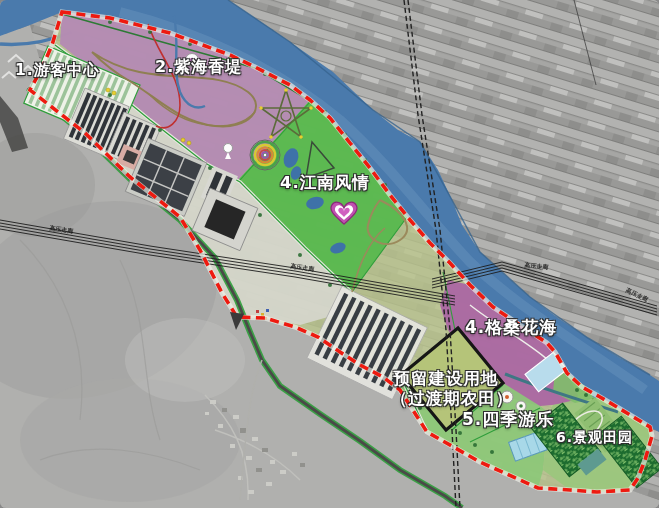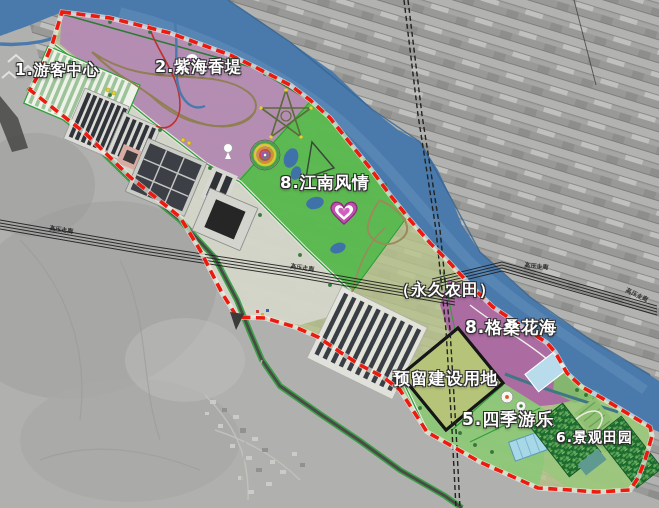--- a/index.html
+++ b/index.html
@@ -1,17 +1,17 @@
 <!DOCTYPE html>
 <html><head>
 <meta charset="utf-8">
 <style>
   html,body{margin:0;padding:0;background:#888;}
   .stage{position:relative;width:659px;height:508px;overflow:hidden;
-         font-family:"DejaVu Sans","Liberation Sans",sans-serif;background:#a6a6a4;}
+         font-family:"DejaVu Sans","Liberation Sans",sans-serif;background:#a6a6a4;border-radius:6px;}
   .stage svg{position:absolute;left:0;top:0;}
   .lbl{position:absolute;color:#fff;font-weight:bold;white-space:nowrap;
        text-shadow:-1px -1px 0 #2e2e2e,1px -1px 0 #2e2e2e,-1px 1px 0 #2e2e2e,1px 1px 0 #2e2e2e,0 2px 3px rgba(0,0,0,.45);
        letter-spacing:1px;}
   .lbl-sm{position:absolute;color:#151515;font-size:6px;font-weight:bold;transform-origin:0 0;opacity:.85;}
   .ctr{transform:translateX(-50%);}
 </style>
 </head>
 <body>
 
@@ -327,24 +327,24 @@
 
   <g fill="none">
     <path d="M62,12 L110,18 L170,33 L230,55 L255,67 L290,85 L310,100 L330,118 L350,143 L370,168 L390,195 L410,220 L430,243 L450,263 L470,285 L493,307 L520,325 L547,343 L555,352 L567,373 L582,387 L600,397 L617,407 L635,418 L650,427 L652,436 L645,460 L638,478 L630,490 L597,492 L570,490 L538,488 L480,462 L427,432 L400,390 L383,377 L360,365 L340,352 L318,337 L295,327 L265,318 L237,317 L222,293 L200,250 L180,217 L130,177 L85,133 L30,90 L42,68 L52,45 Z" stroke="#f2f2ea" stroke-width="5" opacity=".65"></path>
     <path d="M62,12 L110,18 L170,33 L230,55 L255,67 L290,85 L310,100 L330,118 L350,143 L370,168 L390,195 L410,220 L430,243 L450,263 L470,285 L493,307 L520,325 L547,343 L555,352 L567,373 L582,387 L600,397 L617,407 L635,418 L650,427 L652,436 L645,460 L638,478 L630,490 L597,492 L570,490 L538,488 L480,462 L427,432 L400,390 L383,377 L360,365 L340,352 L318,337 L295,327 L265,318 L237,317 L222,293 L200,250 L180,217 L130,177 L85,133 L30,90 L42,68 L52,45 Z" stroke="#ee1a10" stroke-width="3.6" stroke-dasharray="9 5.5"></path>
     <path d="M230,312 L244,314 L236,330 Z" fill="#3a3a3a"></path>
   </g>
 </svg>
 
 <div class="lbl" style="left:15px;top:60px;font-size:15.5px;">1.游客中心</div>
 <div class="lbl" style="left:155px;top:57px;font-size:16px;">2.紫海香堤</div>
-<div class="lbl" style="left:280px;top:172px;font-size:16.5px;">8.江南风情</div>
-<div class="lbl ctr" style="left:445px;top:280px;font-size:16px;">（永久农田）</div>
-<div class="lbl" style="left:465px;top:316px;font-size:17px;">8.格桑花海</div>
+<div class="lbl" style="left:280px;top:172px;font-size:16.5px;">4.江南风情</div>
+<div class="lbl" style="left:465px;top:316px;font-size:17px;">4.格桑花海</div>
 <div class="lbl ctr" style="left:446px;top:368px;font-size:16.5px;">预留建设用地</div>
+<div class="lbl ctr" style="left:452px;top:388px;font-size:16.5px;">（过渡期农田）</div>
 <div class="lbl" style="left:462px;top:408px;font-size:17px;">5.四季游乐</div>
 <div class="lbl" style="left:556px;top:429px;font-size:14px;">6.景观田园</div>
 
 <div class="lbl-sm" style="left:50px;top:224px;transform:rotate(8deg);">高压走廊</div>
 <div class="lbl-sm" style="left:291px;top:262px;transform:rotate(8deg);">高压走廊</div>
 <div class="lbl-sm" style="left:525px;top:261px;transform:rotate(6deg);">高压走廊</div>
 <div class="lbl-sm" style="left:628px;top:286px;transform:rotate(26deg);">高压走廊</div>
 </div>
 
 </body></html>

